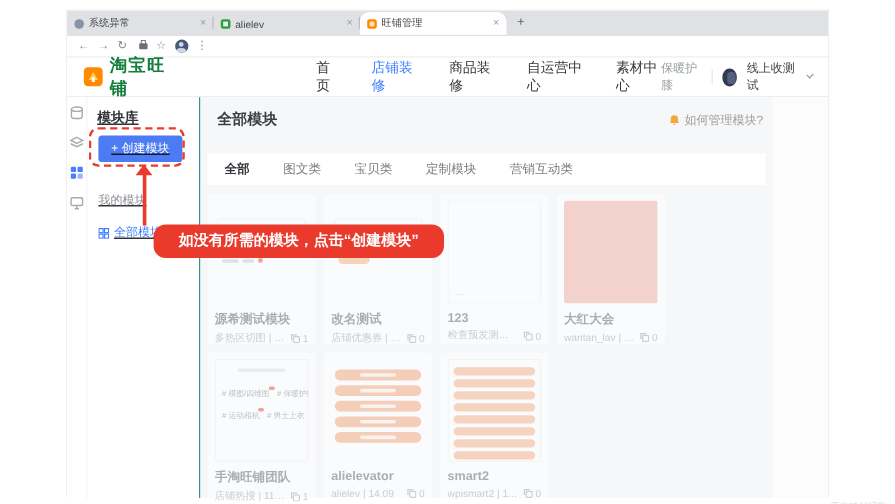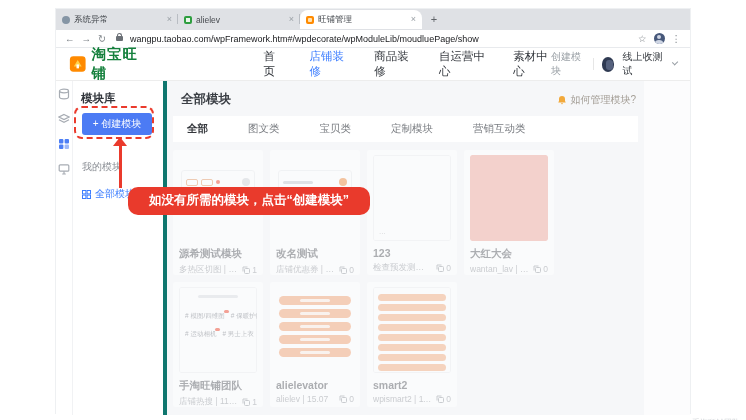--- a/index.html
+++ b/index.html
@@ -49,35 +49,35 @@
   .avatar-lg { width:15px; height:15px; border-radius:50%; background:#2f3a52; position:relative; overflow:hidden; }
   .avatar-lg::after { content:""; position:absolute; left:4px; top:3px; width:7px; height:10px; background:#55617d; border-radius:3px; }
   .acct-name { font-size:10px; color:#3c4046; }
   .caret { width:5px; height:5px; border-right:1.2px solid #9aa0a6; border-bottom:1.2px solid #9aa0a6;
     transform:rotate(45deg); margin-top:-3px; }
 
   
   .appbody { display:flex; height:334px; }
   .rail { width:17px; border-right:1px solid #f1f2f4; display:flex; flex-direction:column;
     align-items:center; padding-top:7px; gap:13px; background:#fff; }
-  .panel { width:94px; border-right:4px solid #0f766e; padding:10px 6px 0 6px; background:#fff; }
+  .panel { width:94px; border-right:1px solid #0f766e; padding:10px 6px 0 6px; background:#fff;text-decoration:underline; }
   .panel-title { font-size:11.5px; font-weight:bold; color:#32363c; padding-left:2px; height:14px; }
   .create-btn { margin:8px 0 0 3px; width:70px; height:22px; background:#4c7bf4; color:#fff;
     font-size:10px; border-radius:3px; display:flex; align-items:center; justify-content:center; }
   .my-modules { margin-top:25px; font-size:10px; color:#8a8e94; padding-left:3px; }
   .all-modules { margin-top:13px; font-size:10px; color:#3d7eff; display:flex; align-items:center; gap:4px; padding-left:3px; }
 
   .content { width:477px; background:#f6f7f9; padding:0 6px; }
   .rightstrip { width:46px; background:#fcfcfd; }
 
   .content-head { display:flex; align-items:center; margin:10px 2px 0 8px; }
   .content-title { font-size:12.5px; font-weight:bold; color:#3b3f45; }
   .help-link { margin-left:auto; display:flex; align-items:center; gap:3px; font-size:10px; color:#a39d95; }
-  .filterbar { margin-top:8px; background:#fff; height:26px; display:flex; align-items:center;
-    gap:40px; padding:0 14px; font-size:10.5px; color:#7a7d82; }
+  .filterbar { margin-top:20px; background:#fff; height:26px; display:flex; align-items:center;
+    gap:28px; padding:0 14px; font-size:10.5px; color:#7a7d82; }
   .filter.active { color:#33363b; font-weight:bold; }
 
   .grid { margin-top:8px; display:grid; grid-template-columns:repeat(4,90px); gap:7px; opacity:.55; }
   .card { background:rgba(255,255,255,.8); border-radius:2px; padding:5px 6px 6px; height:125px; }
   .preview { height:86px; position:relative; border-radius:2px; overflow:hidden; }
   .sheet { position:absolute; inset:0; background:#fff; border:1px solid #f0f1f3; border-radius:2px; }
   .sheet.pink { background:#f2b3a9; border:none; }
   .sheet.photo { background:linear-gradient(180deg,#dfe8e3 0%,#d5dfd9 55%,#e7e1d1 78%,#dcd2bc 100%); border:none; }
   .card-title { margin-top:6px; font-size:10.5px; font-weight:bold; color:#6f7277;
     white-space:nowrap; overflow:hidden; text-overflow:ellipsis; }
@@ -155,21 +155,20 @@
         <span class="tab-close">×</span>
       </div>
       <div class="newtab">+</div>
     </div>
 
     <div class="urlbar">
       <span class="nav-glyph">←</span>
       <span class="nav-glyph">→</span>
       <span class="nav-glyph">↻</span>
       <span class="lock"></span>
-      <div class="url-text">wangpu.taobao.com/wpFramework.htm#/wpdecorate/wpModuleLib/moudluePage/show</div>
       <span class="nav-glyph">☆</span>
       <span class="avatar-sm"></span>
       <span class="nav-glyph">⋮</span>
     </div>
 
     <div class="appheader">
       <div class="logo">
         <svg width="20" height="20" viewBox="0 0 20 20">
           <rect x="1" y="1" width="18" height="18" rx="4" fill="#ff8a00"></rect>
           <path d="M5.5 13 L10 5.5 L14.5 13 Z" fill="#ffd24d"></path>
@@ -178,21 +177,21 @@
         <span class="logo-text">淘宝旺铺</span>
       </div>
       <div class="mainnav">
         <span class="nav-item">首页</span>
         <span class="nav-item active">店铺装修</span>
         <span class="nav-item">商品装修</span>
         <span class="nav-item">自运营中心</span>
         <span class="nav-item">素材中心</span>
       </div>
       <div class="hdr-right">
-        <span class="back-old">创建模块</span>
+        <span class="back-old">保暖护膝</span>
         <span class="vdiv"></span>
         <span class="avatar-lg"></span>
         <span class="acct-name">线上收测试</span>
         <span class="caret"></span>
       </div>
     </div>
 
     <div class="appbody">
 
       <div class="rail">
@@ -377,21 +376,21 @@
                 </div>
               <div class="pill5">
                   <i></i>
                 </div>
               <div class="pill5">
                   <i></i>
                 </div>
             </div>
             <div class="card-title">alielevator</div>
             <div class="card-meta">
-              <span class="meta-text">alielev | 15.07</span>
+              <span class="meta-text">alielev | 14.09</span>
               <span class="count">
                 <svg width="8" height="8" viewBox="0 0 8 8" fill="none" stroke="#a6aaaf">
                   <rect x="2.5" y="2.5" width="5" height="5" rx="1"></rect>
                     <path d="M5.5 1H1v4.5"></path>
                 </svg>
                 <span>0</span>
               </span>
             </div>
           </div>
 

